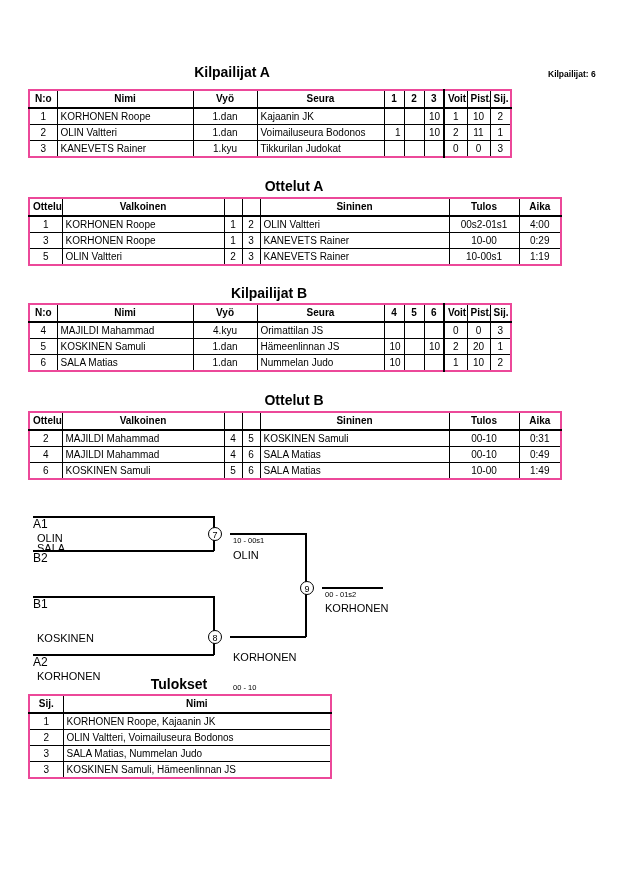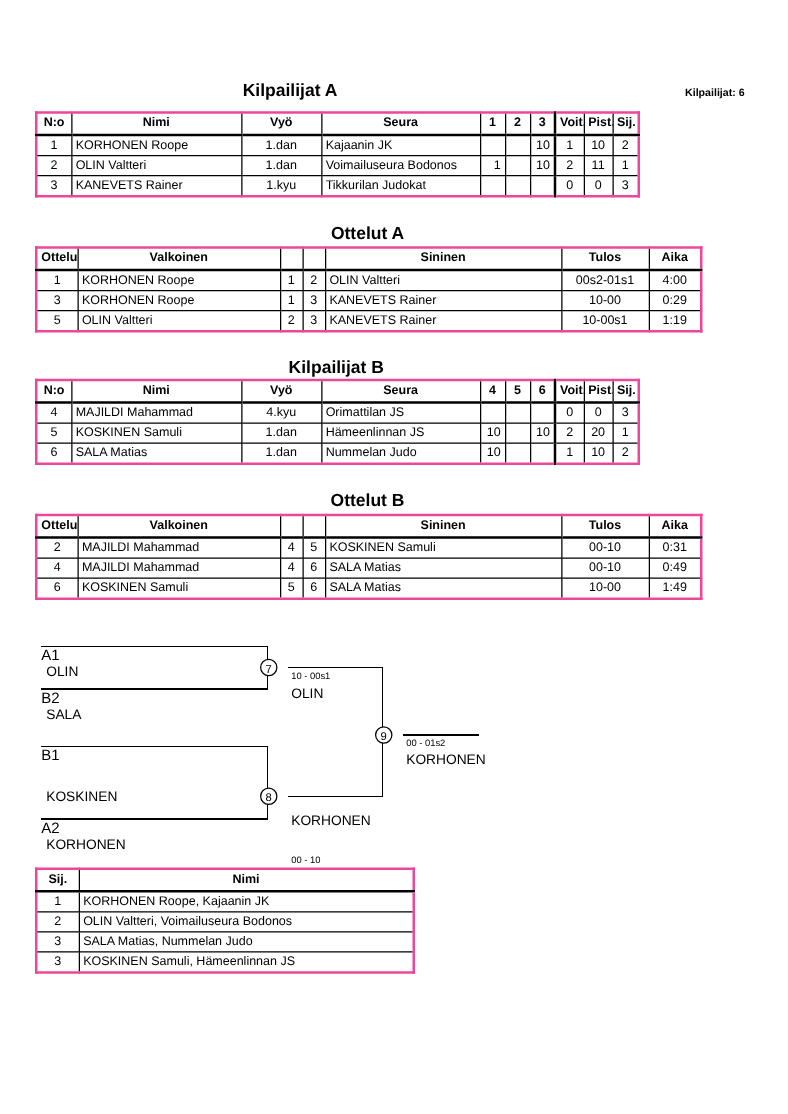--- a/index.html
+++ b/index.html
@@ -392,41 +392,42 @@
     <g stroke="#000" stroke-width="1.2" fill="none" shape-rendering="crispEdges">
       <path d="M214,517 L214,551"></path>
       <path d="M214,597 L214,655"></path>
       <path d="M306,534 L306,637"></path>
     </g>
   </svg>
 
   <div class="bk-name" style="left:37px; top:504px;">OLIN</div>
   <div class="bk-seed" style="left:33px; top:517px;">A1</div>
 
-  <div class="bk-name" style="left:37px; top:538px;">SALA</div>
+  <div class="bk-name" style="left:37px; top:514px;">SALA</div>
   <div class="bk-seed" style="left:33px; top:551px;">B2</div>
 
   <div class="bk-name" style="left:37px; top:604px;text-align:center;">KOSKINEN</div>
   <div class="bk-seed" style="left:33px; top:597px;">B1</div>
 
   <div class="bk-name" style="left:37px; top:642px;">KORHONEN</div>
   <div class="bk-seed" style="left:33px; top:655px;">A2</div>
 
   <div class="bk-num" style="left:208px; top:527px;">7</div>
   <div class="bk-name" style="left:233px; top:521px;">OLIN</div>
   <div class="bk-score" style="left:233px; top:536px;">10 - 00s1</div>
 
   <div class="bk-num" style="left:208px; top:630px;">8</div>
   <div class="bk-name" style="left:233px; top:623px;">KORHONEN</div>
   <div class="bk-score" style="left:233px; top:639px;margin-top:44px;">00 - 10</div>
 
   <div class="bk-num" style="left:300px; top:581px;">9</div>
   <div class="bk-name" style="left:325px; top:574px;">KORHONEN</div>
   <div class="bk-score" style="left:325px; top:590px;">00 - 01s2</div>
 
+  <div class="sec-head" style="top:676px; left:28px; width:302px;">Tulokset</div>
 
   <table class="grid" id="tbl-results" style="top:694px; left:28px; width:302px;">
     <colgroup>
         <col style="width:34px">
         <col style="width:268px">
       </colgroup>
     <tbody>
         <tr class="hdr">
       <th class="c">Sij.</th>
       <th class="c">Nimi</th>

